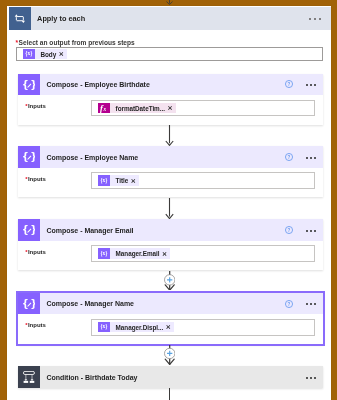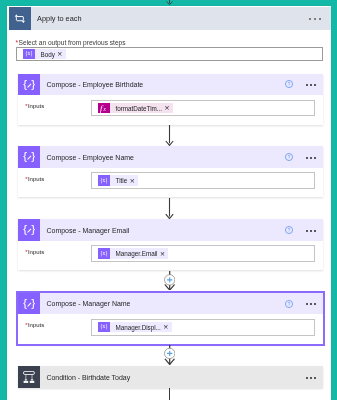--- a/index.html
+++ b/index.html
@@ -1,19 +1,19 @@
 <!DOCTYPE html>
 <html><head>
 <meta charset="utf-8">
 <style>
   html,body{margin:0;padding:0;}
   body{width:337px;height:400px;background:#f8f8f8;
        font-family:"Liberation Sans",sans-serif;overflow:hidden;position:relative;
        -webkit-font-smoothing:antialiased;}
-  .canvas{position:absolute;left:0;top:0;width:337px;height:400px;background:#14b8a6;}
+  .canvas{position:absolute;left:0;top:0;width:337px;height:400px;background:#a16207;font-weight:bold;}
 
   
   .loop-card{position:absolute;left:6.6px;top:5.9px;width:324.6px;height:394.1px;background:#fff;
              padding:1.6px 0 0 2.5px;box-sizing:border-box;
              box-shadow:0 0 0 0.4px rgba(0,0,0,.05);}
   .loop-head{display:flex;align-items:center;height:22.1px;background:#dfe3ec;position:relative;}
   .loop-icon{width:22px;height:22.1px;background:#41618f;flex:0 0 22px;
              display:flex;align-items:center;justify-content:center;}
   .loop-title{font-size:7.35px;color:#201f1e;margin-left:6.0px;letter-spacing:-0.01px;}
   .loop-dots{position:absolute;right:10px;top:50%;transform:translateY(-50%);

